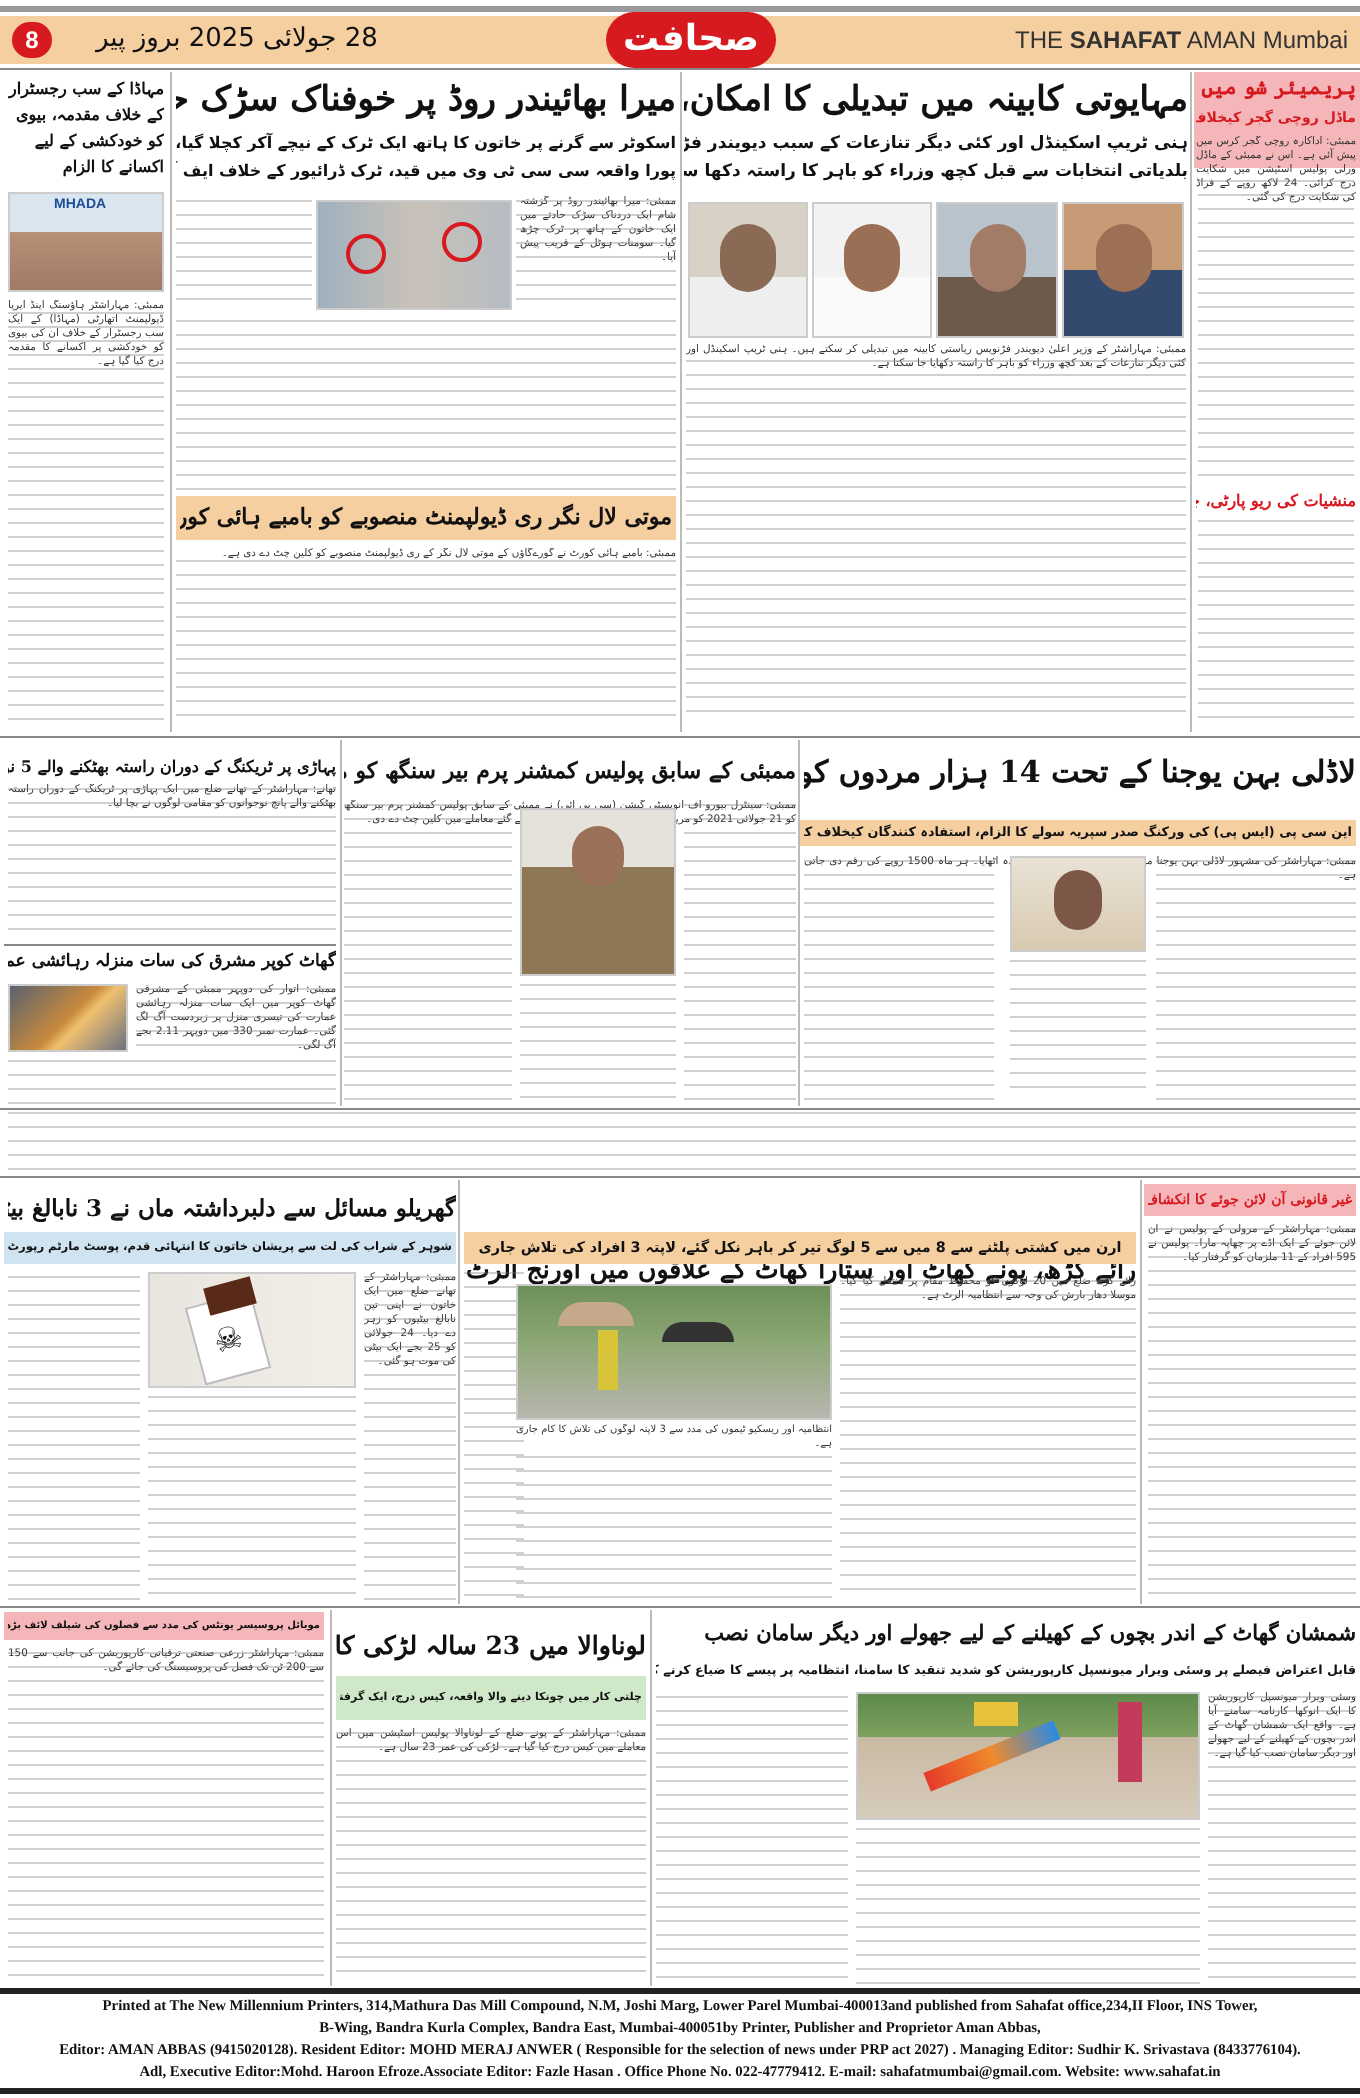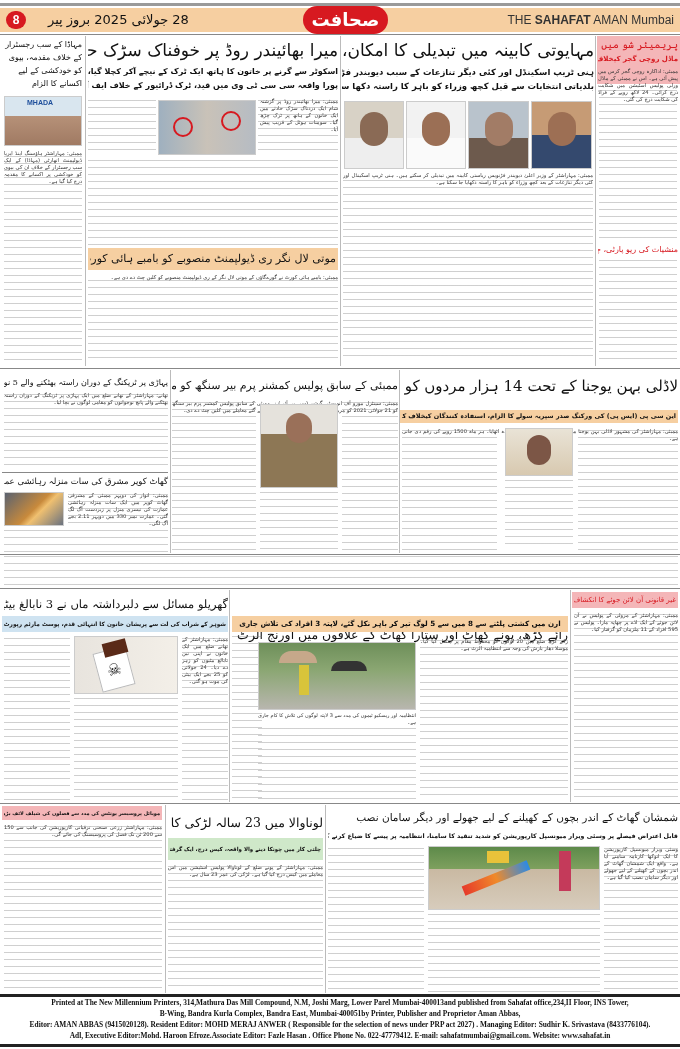--- a/index.html
+++ b/index.html
@@ -6,21 +6,21 @@
   html, body { width: 680px; height: 1049px; background: #fff; overflow: hidden; }
   body { position: relative; font-family: "DejaVu Sans", sans-serif; color: #111; }
   .abs { position: absolute; }
   .topline { left: 0; top: 3px; width: 680px; height: 3px; background: #9a9a9a; }
   .masthead { left: 0; top: 8px; width: 680px; height: 24px; background: #f6cfa1; }
   .pagenum { left: 6px; top: 11px; width: 20px; height: 18px; border-radius: 9px; background: #d71920; color: #fff; font: bold 12px "Liberation Sans", sans-serif; text-align: center; line-height: 18px; }
   .date { left: 48px; top: 12px; font: 13px "DejaVu Sans", sans-serif; direction: rtl; }
   .logo { left: 303px; top: 6px; width: 85px; height: 28px; background: #d71920; border-radius: 14px; color: #fff; font: bold 18px "DejaVu Sans", sans-serif; text-align: center; line-height: 28px; }
   .engtitle { right: 6px; top: 13px; font: 12px "Liberation Sans", sans-serif; color: #333; }
   .engtitle b { font-weight: bold; }
-  .hl { font-family: "DejaVu Serif", serif; font-weight: normal; color: #111; direction: rtl; text-align: right; white-space: nowrap; overflow: hidden; }
+  .hl { font-family: "DejaVu Serif", serif; font-weight: bold; color: #111; direction: rtl; text-align: right; white-space: nowrap; overflow: hidden; }
   .sub { font-family: "DejaVu Sans", sans-serif; font-weight: bold; direction: rtl; text-align: right; color: #111; white-space: nowrap; overflow: hidden; }
   .body-text { font-size: 5.2px; line-height: 7px; color: #333; direction: rtl; text-align: justify; overflow: hidden; }
   .vrule { background: #bbb; width: 1px; }
   .hrule { background: #888; height: 1px; }
   .photo { overflow: hidden; border: 1px solid #ccc; }
   .band-orange { background: #f6cfa1; }
   .band-pink { background: #f4b6b8; }
   .band-green { background: #cfe8c9; }
   .band-blue { background: #cfe3f1; }
   .red { color: #d71920; }

